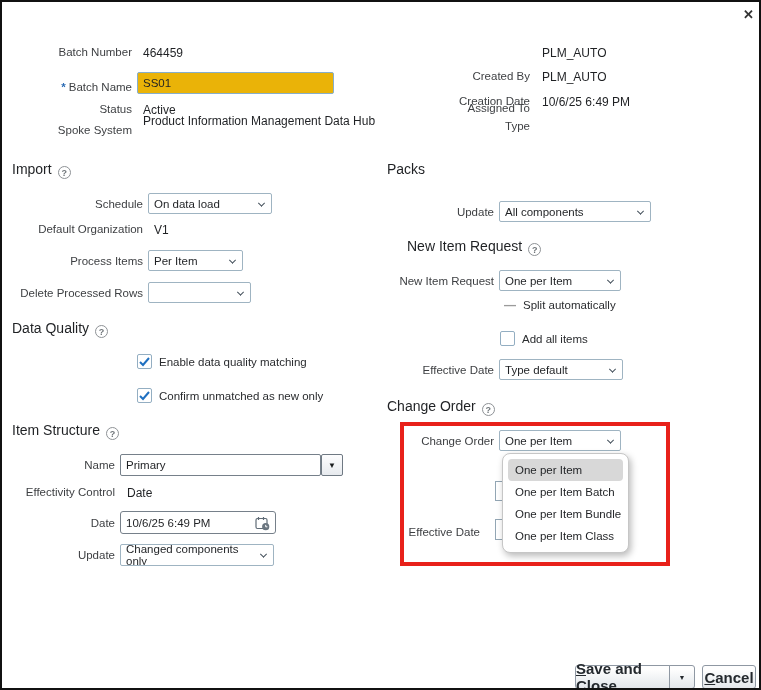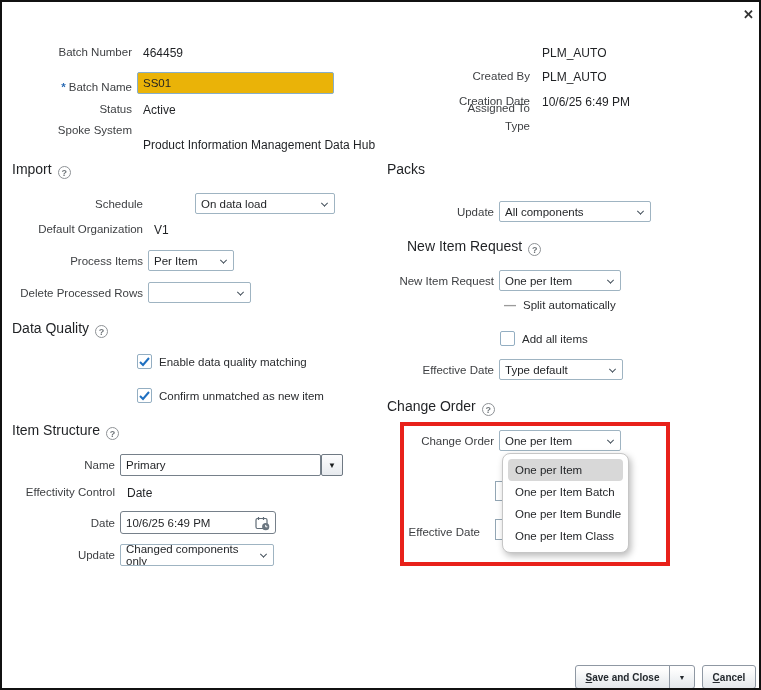--- a/index.html
+++ b/index.html
@@ -64,21 +64,21 @@
   .opt.selected { background:#d8d8d8; }
   .sliver { position:absolute; border:1px solid #93a6b4; background:#fff; z-index:1; }
   .red-box {
     position:absolute; left:398px; top:420px; width:270px; height:144px;
     border:4px solid #e8211a; z-index:10; pointer-events:none;
   }
   .btn {
     position:absolute; display:flex; align-items:center; justify-content:center;
     border:1px solid #8f98a3; border-radius:3px;
     background:linear-gradient(#fefefe 15%, #e3e7eb);
-    font-size:10px; font-weight:bold; color:#24292e; cursor:pointer;
+    font-size:15px; font-weight:bold; color:#24292e; cursor:pointer;
   }
   .btn .ul { display:block; }
   .btn .ul::first-letter { text-decoration:underline; }
   .btn.arrow { font-size:7px; }
 </style>
 </head>
 <body>
 
 <div class="dialog">
 
@@ -89,49 +89,49 @@
 
   <div class="abs" style="right:627px; top:75px;">
     <span class="req">*</span><span class="lbl">Batch Name</span>
   </div>
   <input class="input" style="left: 135px; top: 70px; width: 197px; height: 22px;" value="SS01">
 
   <div class="abs lbl" style="right:627px; top:101px;">Status</div>
   <div class="abs val" style="left:141px; top:101px;">Active</div>
 
   <div class="abs lbl" style="right:627px; top:122px;">Spoke System</div>
-  <div class="abs val" style="left:141px; top:136px;">Product Information Management Data Hub</div>
+  <div class="abs val" style="left:141px; top:112px;">Product Information Management Data Hub</div>
 
   <div class="abs lbl" style="right:229px; top:56px;margin-top:44px;">Assigned To</div>
   <div class="abs val" style="left:540px; top:44px;">PLM_AUTO</div>
 
   <div class="abs lbl" style="right:229px; top:68px;">Created By</div>
   <div class="abs val" style="left:540px; top:68px;">PLM_AUTO</div>
 
   <div class="abs lbl" style="right:229px; top:93px;">Creation Date</div>
   <div class="abs val" style="left:540px; top:93px;">10/6/25 6:49 PM</div>
 
   <div class="abs lbl" style="right:229px; top:118px;">Type</div>
   <div class="abs val" style="left:540px; top:118px;"></div>
 
   <div class="abs heading" style="left:10px; top:159px;">
     <span>Import</span><span class="help-icon">?</span>
   </div>
 
   <div class="abs lbl" style="right:616px; top:196px;">Schedule</div>
-  <div class="select" style="left:146px; top:191px; width:140px; height:21px;margin-left:47px;">
+  <div class="select" style="left:146px; top:191px; width:124px; height:21px;">
     <span>On data load</span>
     <span class="chev"></span>
   </div>
 
   <div class="abs lbl" style="right:616px; top:221px;">Default Organization</div>
   <div class="abs val" style="left:152px; top:221px;">V1</div>
 
   <div class="abs lbl" style="right:616px; top:253px;">Process Items</div>
-  <div class="select" style="left:146px; top:248px; width:86px; height:21px;">
+  <div class="select" style="left:146px; top:248px; width:95px; height:21px;">
     <span>Per Item</span>
     <span class="chev"></span>
   </div>
 
   <div class="abs lbl" style="right:616px; top:285px;">Delete Processed Rows</div>
   <div class="select" style="left:146px; top:280px; width:103px; height:21px;">
     <span></span>
     <span class="chev"></span>
   </div>
 
@@ -144,21 +144,21 @@
         <polyline points="1,5 4,8 10,1" fill="none" stroke="#1f70c1" stroke-width="2"></polyline>
       </svg>
   </div>
   <div class="abs cb-label" style="left:157px; top:354px;">Enable data quality matching</div>
 
   <div class="checkbox" style="left:135px; top:386px;">
     <svg width="11" height="10" viewBox="0 0 11 10">
         <polyline points="1,5 4,8 10,1" fill="none" stroke="#1f70c1" stroke-width="2"></polyline>
       </svg>
   </div>
-  <div class="abs cb-label" style="left:157px; top:388px;">Confirm unmatched as new item</div>
+  <div class="abs cb-label" style="left:157px; top:388px;">Confirm unmatched as new only</div>
 
   <div class="abs heading" style="left:10px; top:420px;">
     <span>Item Structure</span><span class="help-icon">?</span>
   </div>
 
   <div class="abs lbl" style="right:644px; top:457px;">Name</div>
   <div class="select" style="left:118px; top:452px; width:201px; height:22px; border-color:#76808a; padding-right:5px;">
     <span>Primary</span>
   </div>
   <div class="combo-btn" style="left:319px; top:452px; width:22px; height:22px;">▼</div>

